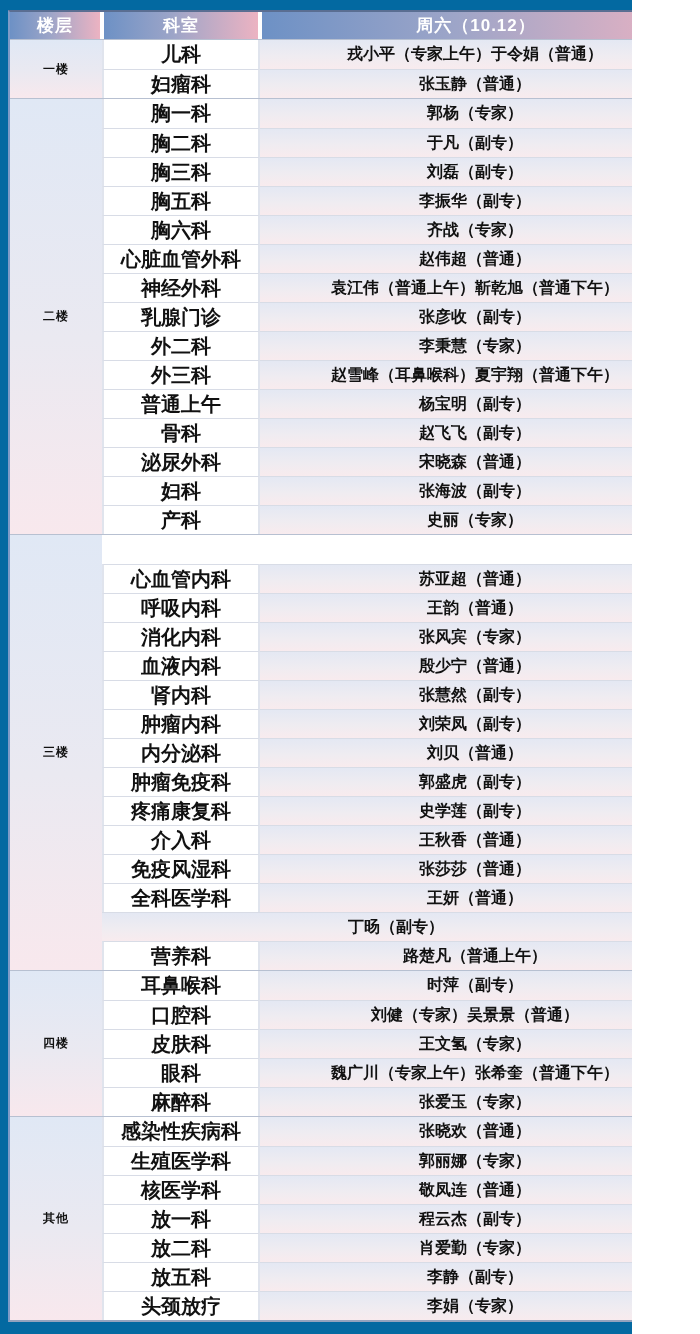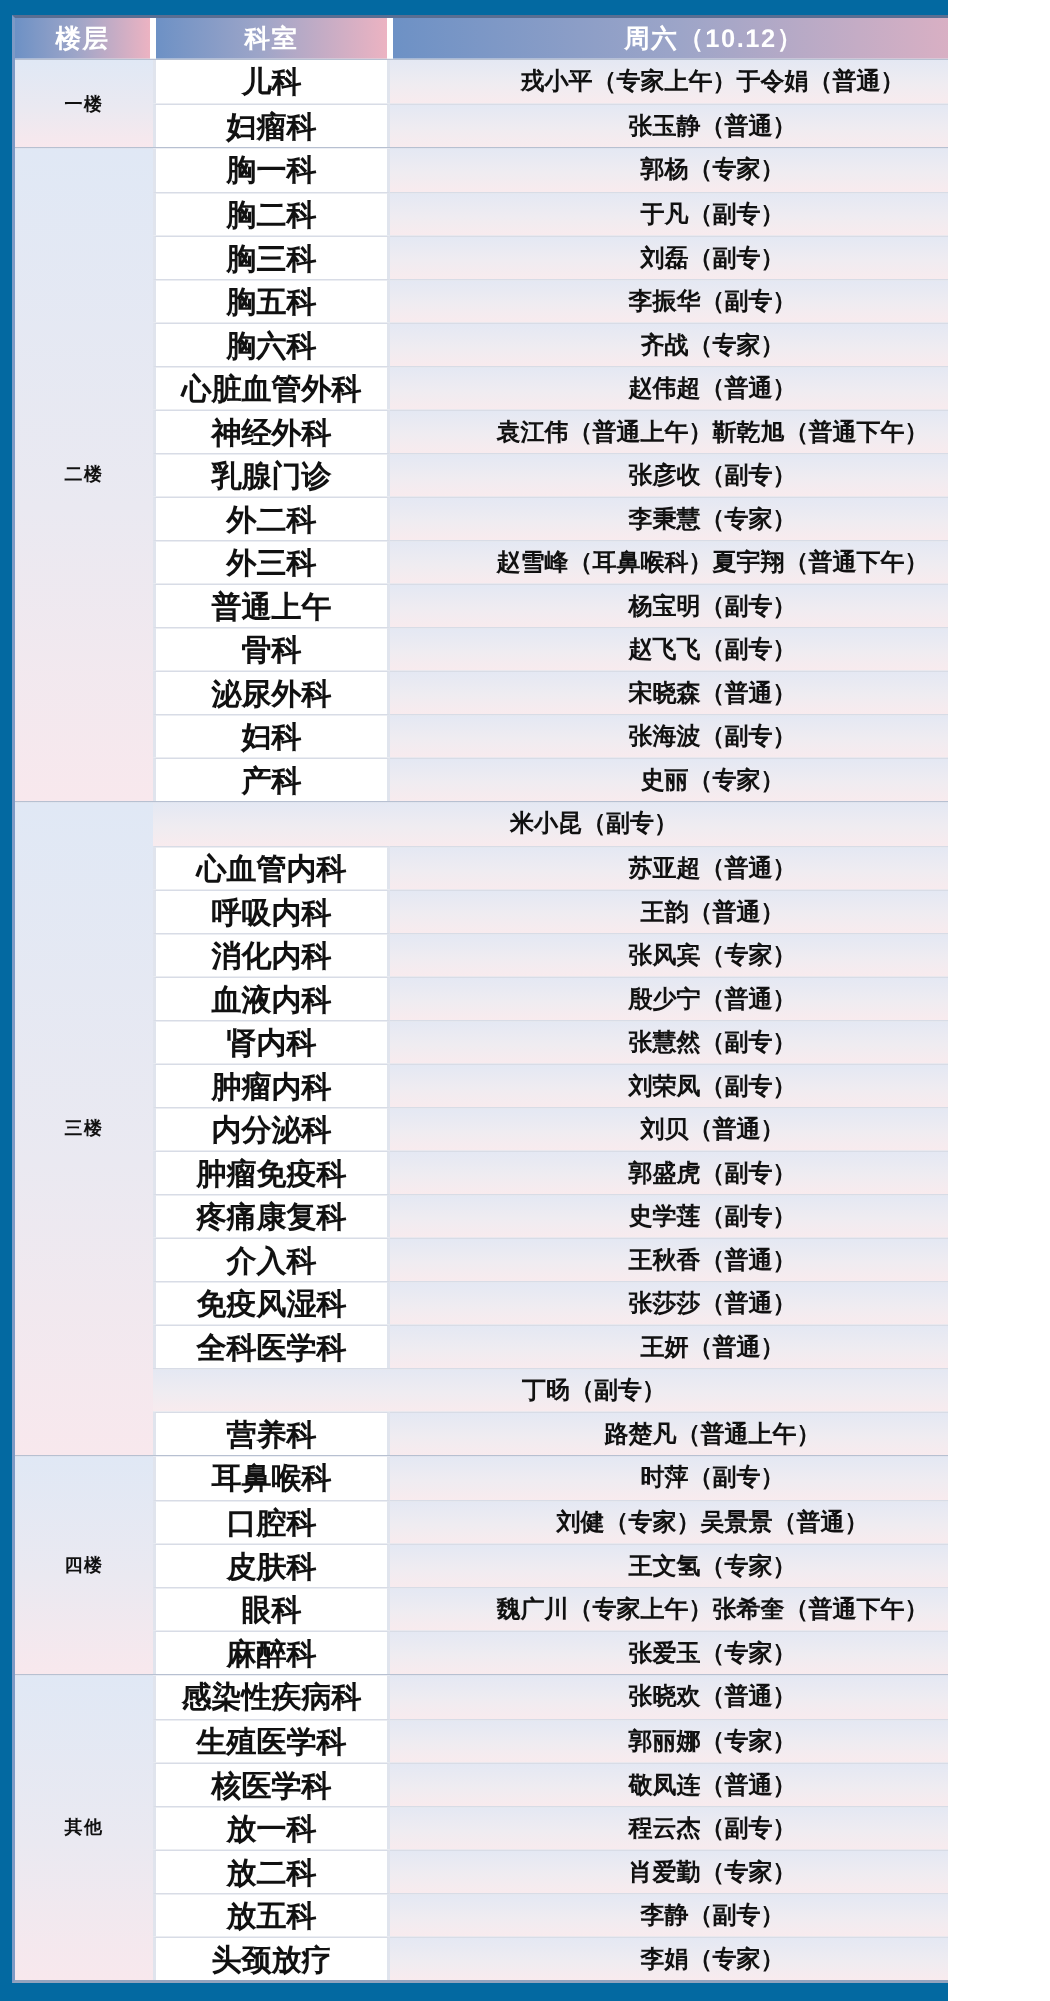--- a/index.html
+++ b/index.html
@@ -137,21 +137,20 @@
             <div class="row">
               <div class="dept">产科</div>
               <div class="sched">史丽（专家）</div>
             </div>
           </div>
         </div>
         <div class="group">
           <div class="floor-cell">三楼</div>
           <div class="rows">
             <div class="row">
-              <div class="sched">米小昆（副专）</div>
             </div>
             <div class="row">
               <div class="dept">心血管内科</div>
               <div class="sched">苏亚超（普通）</div>
             </div>
             <div class="row">
               <div class="dept">呼吸内科</div>
               <div class="sched">王韵（普通）</div>
             </div>
             <div class="row">

